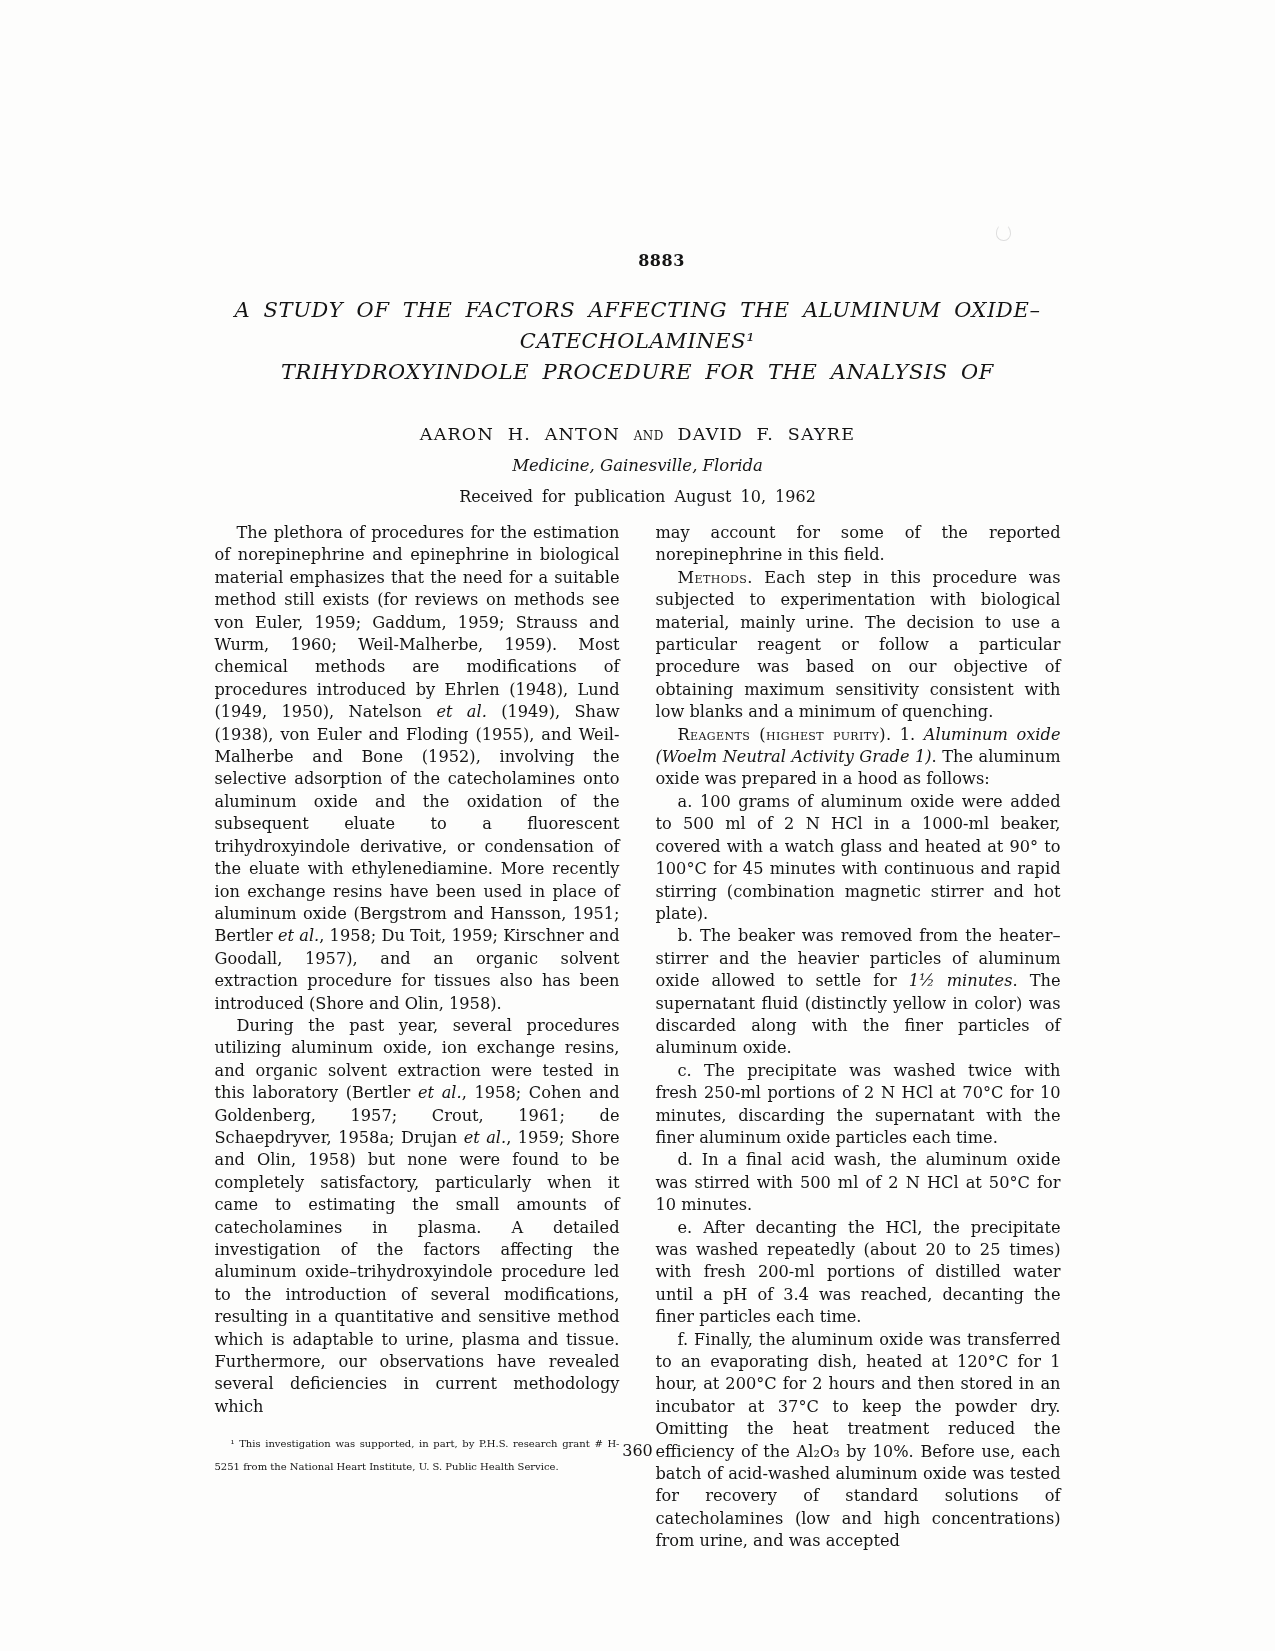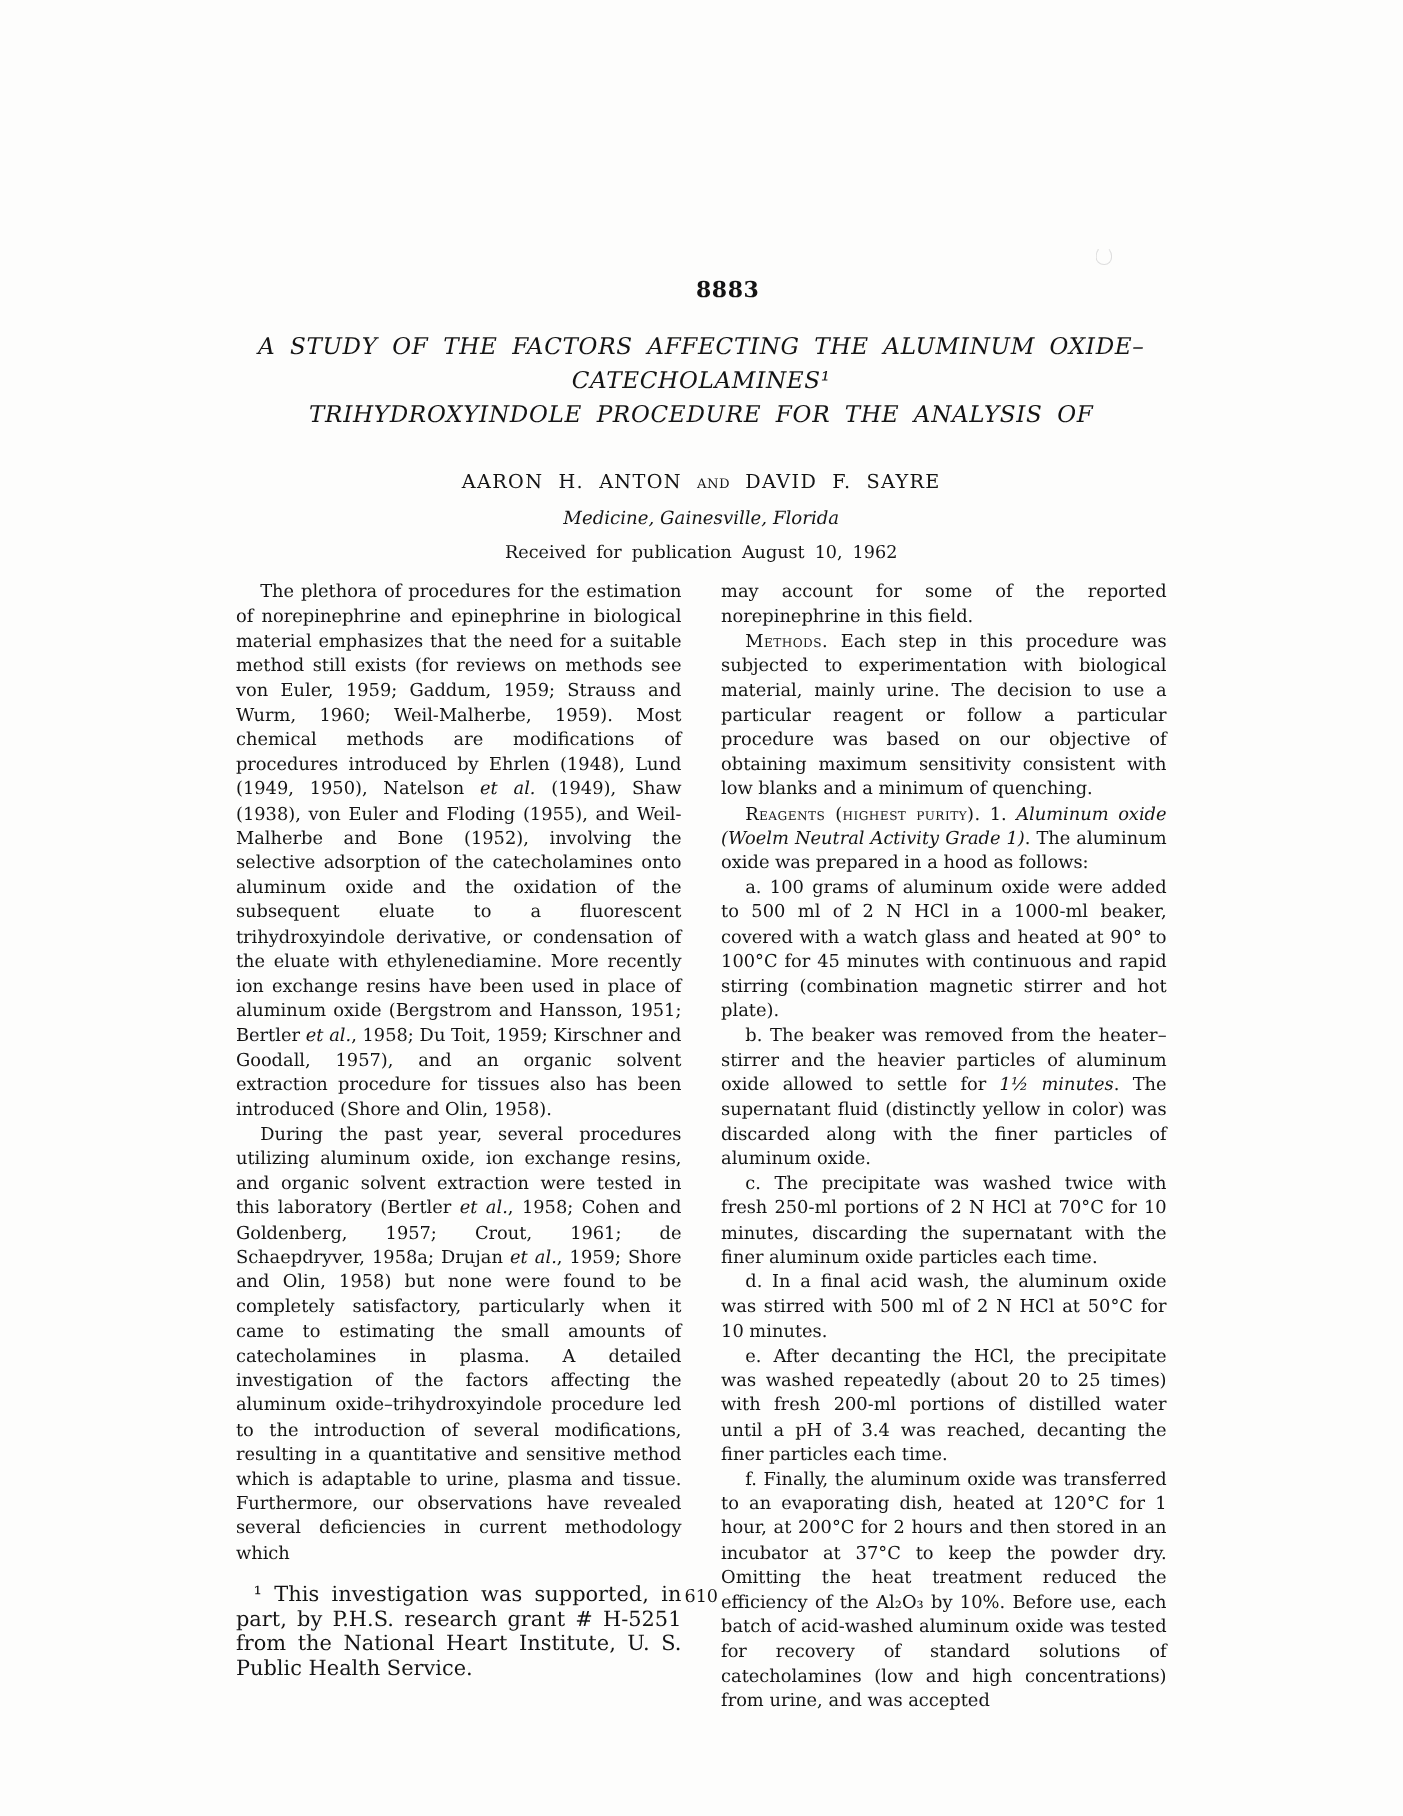--- a/index.html
+++ b/index.html
@@ -13,21 +13,21 @@
   .page {
     position: relative;
     width: 1275px;
     height: 1651px;
     background: #fdfdfc;
     overflow: hidden;
   }
   .paper-id {
     padding-top: 251px;
     text-align: center;
-    font-size: 20px;
+    font-size: 16px;
     font-weight: bold;
     letter-spacing: 0.5px;
     padding-left: 48px;
   }
   .title-block {
     margin-top: 25px;
     text-align: center;
   }
   .title-line {
     font-size: 21px;
@@ -72,21 +72,21 @@
     font-size: 16.2px;
     line-height: 22.4px;
   }
   .para { margin: 0; }
   .para.indent { text-indent: 22px; }
   .para.gap-top { }
   .seg-italic { font-style: italic; }
   .seg-smallcaps { font-variant: small-caps; letter-spacing: 0.4px; }
   .footnote {
     margin-top: 15px;
-    font-size: 19px;
+    font-size: 10px;
     line-height: 22.5px;
     text-align: justify;
     text-indent: 16px;
   }
   .page-number {
     position: absolute;
     top: 1441px;
     left: 0;
     width: 1275px;
     text-align: center;
@@ -143,15 +143,15 @@
           <p class="para indent"><span class="seg-normal">a. 100 grams of aluminum oxide were added to 500 ml of 2 N HCl in a 1000-ml beaker, covered with a watch glass and heated at 90° to 100°C for 45 minutes with continuous and rapid stirring (combination magnetic stirrer and hot plate).</span></p>
           <p class="para indent"><span class="seg-normal">b. The beaker was removed from the heater–stirrer and the heavier particles of aluminum oxide allowed to settle for </span><span class="seg-italic">1½ minutes</span><span class="seg-normal">. The supernatant fluid (distinctly yellow in color) was discarded along with the finer particles of aluminum oxide.</span></p>
           <p class="para indent"><span class="seg-normal">c. The precipitate was washed twice with fresh 250-ml portions of 2 N HCl at 70°C for 10 minutes, discarding the supernatant with the finer aluminum oxide particles each time.</span></p>
           <p class="para indent"><span class="seg-normal">d. In a final acid wash, the aluminum oxide was stirred with 500 ml of 2 N HCl at 50°C for 10 minutes.</span></p>
           <p class="para indent"><span class="seg-normal">e. After decanting the HCl, the precipitate was washed repeatedly (about 20 to 25 times) with fresh 200-ml portions of distilled water until a pH of 3.4 was reached, decanting the finer particles each time.</span></p>
           <p class="para indent"><span class="seg-normal">f. Finally, the aluminum oxide was transferred to an evaporating dish, heated at 120°C for 1 hour, at 200°C for 2 hours and then stored in an incubator at 37°C to keep the powder dry. Omitting the heat treatment reduced the efficiency of the Al₂O₃ by 10%. Before use, each batch of acid-washed aluminum oxide was tested for recovery of standard solutions of catecholamines (low and high concentrations) from urine, and was accepted</span></p>
         </div>
     </div>
   </div>
 
-  <div class="page-number">610</div>
+  <div class="page-number">360</div>
 
 </div>
 
 </body></html>

